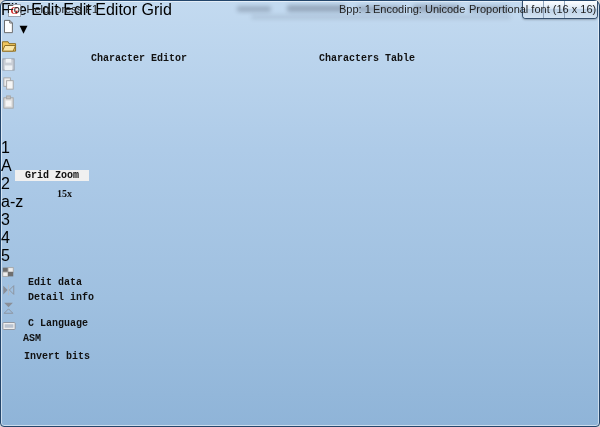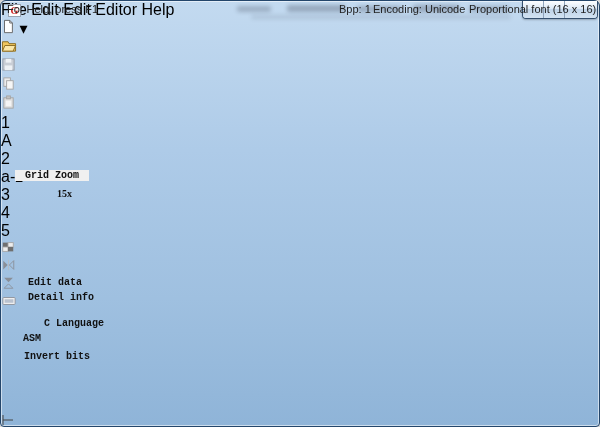--- a/index.html
+++ b/index.html
@@ -109,21 +109,21 @@
         <span class="xbar" style="transform:rotate(-45deg);"></span>
       </div>
     </div>
   </div>
 
   <div class="menubar">
     <span class="menu-item">File</span>
     <span class="menu-item">Edit</span>
     <span class="menu-item">Edit</span>
     <span class="menu-item">Editor</span>
-    <span class="menu-item">Help</span>
+    <span class="menu-item">Grid</span>
   </div>
 
   <div class="toolbar">
     <div class="tbtn" style="left:3px;width:27px;">
       <svg width="14" height="15" viewBox="0 0 16 16">
         <path d="M4 1h6l3 3v11H4z" fill="#fff" stroke="#5a5a5a"></path>
             <path d="M10 1v3h3" fill="none" stroke="#5a5a5a"></path>
       </svg>
       <span class="caret">▾</span>
     </div>
@@ -148,21 +148,21 @@
       </svg>
     </div>
     <div class="tbtn" style="left:102px;width:19px;">
       <svg width="15" height="15" viewBox="0 0 16 16">
         <rect x="3" y="3" width="10" height="11" fill="#dcdcdc" stroke="#a5a5a5"></rect>
         <rect x="6" y="1" width="4" height="3" fill="#c3c3c3" stroke="#a5a5a5"></rect>
         <rect x="5" y="6" width="6" height="6" fill="#f4f4f4"></rect>
       </svg>
     </div>
     <div class="tsep" style="left:124px;"></div>
-    <div class="tbtn" style="left:128px;width:18px;">
+    <div class="tbtn" style="left:128px;width:18px;margin-top:25px;">
       <span class="tb-num">1</span>
       <span class="tb-A">A</span>
     </div>
     <div class="tbtn" style="left:149px;width:23px;">
       <span class="tb-num">2</span>
       <span class="tb-az">a-z</span>
     </div>
     <div class="tbtn" style="left:175px;width:18px;">
       <span class="tb-num">3</span>
       <span class="tb-bar"></span>
@@ -227,30 +227,32 @@
   <div class="groove"></div>
   <div class="thumb"></div>
   <div class="ml abs" style="left:56px;top:187px;font-family:Liberation Serif, serif;">15x</div>
 
   <div class="radio" style="left:12px;top:276px;"></div>
   <div class="ml abs" style="left:27px;top:276px;">Edit data</div>
   <div class="radio checked" style="left:12px;top:291px;"></div>
   <div class="ml abs" style="left:27px;top:291px;">Detail info</div>
 
   <div class="radio checked" style="left:12px;top:317px;"></div>
-  <div class="ml abs" style="left:27px;top:317px;margin-left:16px;">C Language</div>
+  <div class="ml abs" style="left:27px;top:317px;">C Language</div>
   <div class="radio" style="left:12px;top:332px;"></div>
   <div class="ml abs" style="left:22px;top:332px;">ASM</div>
 
   <div class="checkbox" style="left:8px;top:350px;"></div>
   <div class="ml abs" style="left:23px;top:350px;font-family:Liberation Mono, monospace;">Invert bits</div>
 
+  <div class="ml abs" style="left:90px;top:52px;">Character Editor</div>
   <div class="editor-canvas"></div>
 
 
+  <div class="ml abs" style="left:318px;top:52px;">Characters Table</div>
 
   <div class="statusbar">
     <span class="sans abs" style="left:6px;top:2px;">For Help, press F1</span>
     <div class="ssep" style="left:328px;"></div>
     <span class="sans abs" style="left:338px;top:2px;">Bpp: 1</span>
     <div class="ssep" style="left:362px;"></div>
     <span class="sans abs" style="left:372px;top:2px;">Encoding: Unicode</span>
     <div class="ssep" style="left:460px;"></div>
     <span class="sans abs" style="left:468px;top:2px;">Proportional font (16 x 16)</span>
     <div class="grip"></div>

